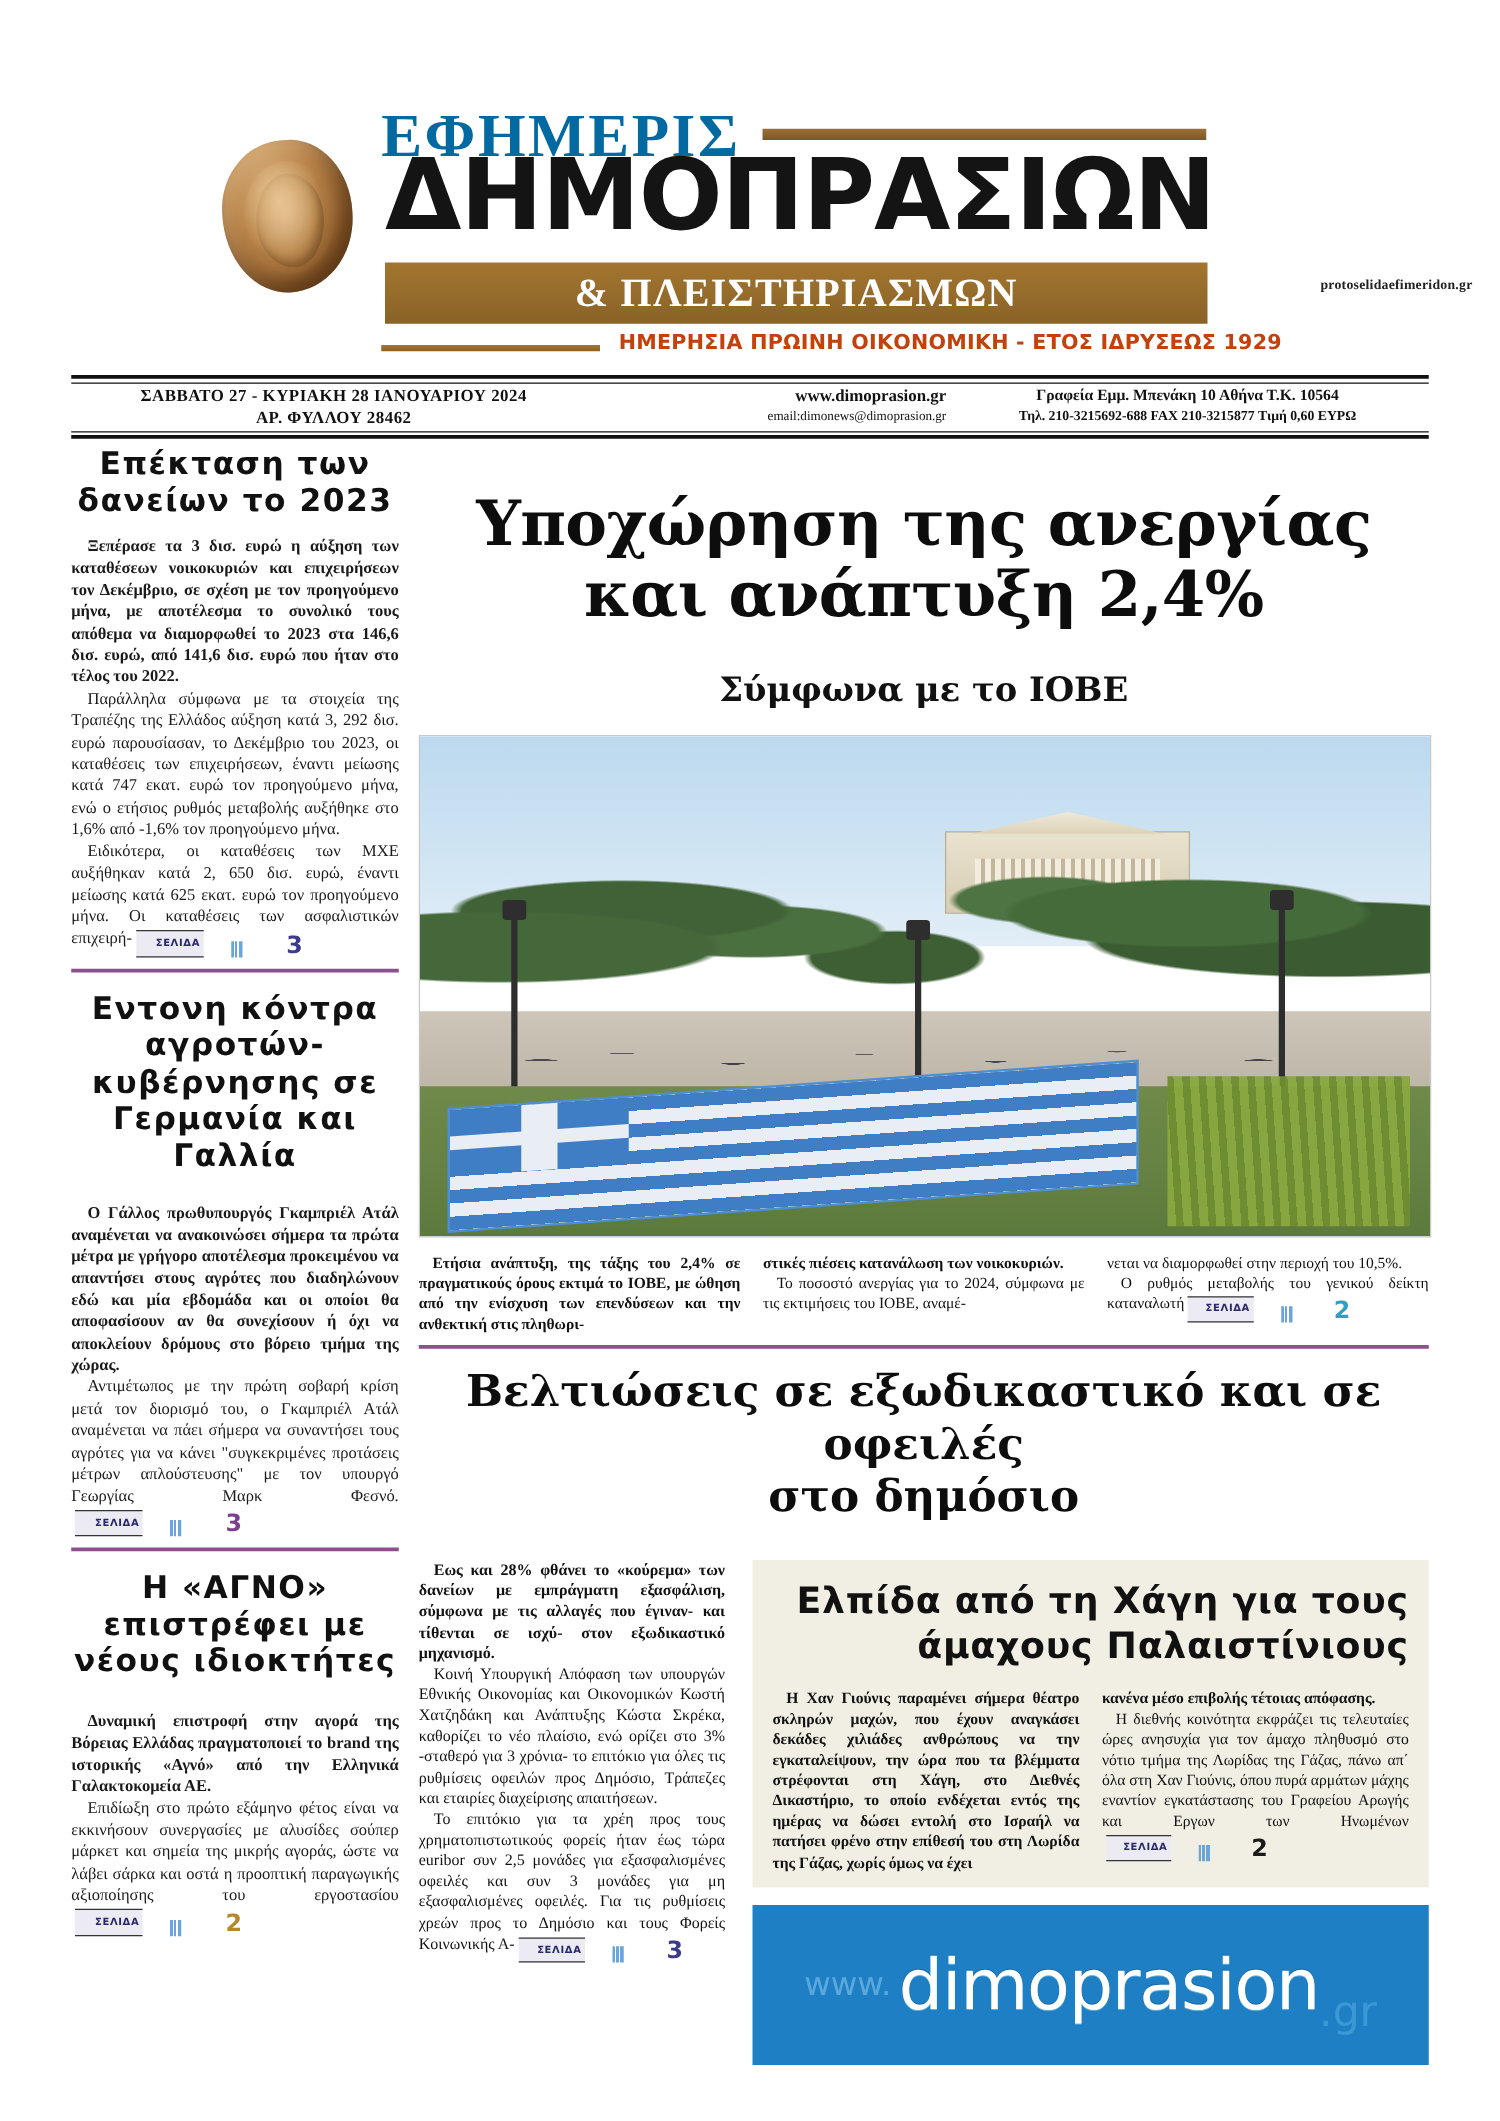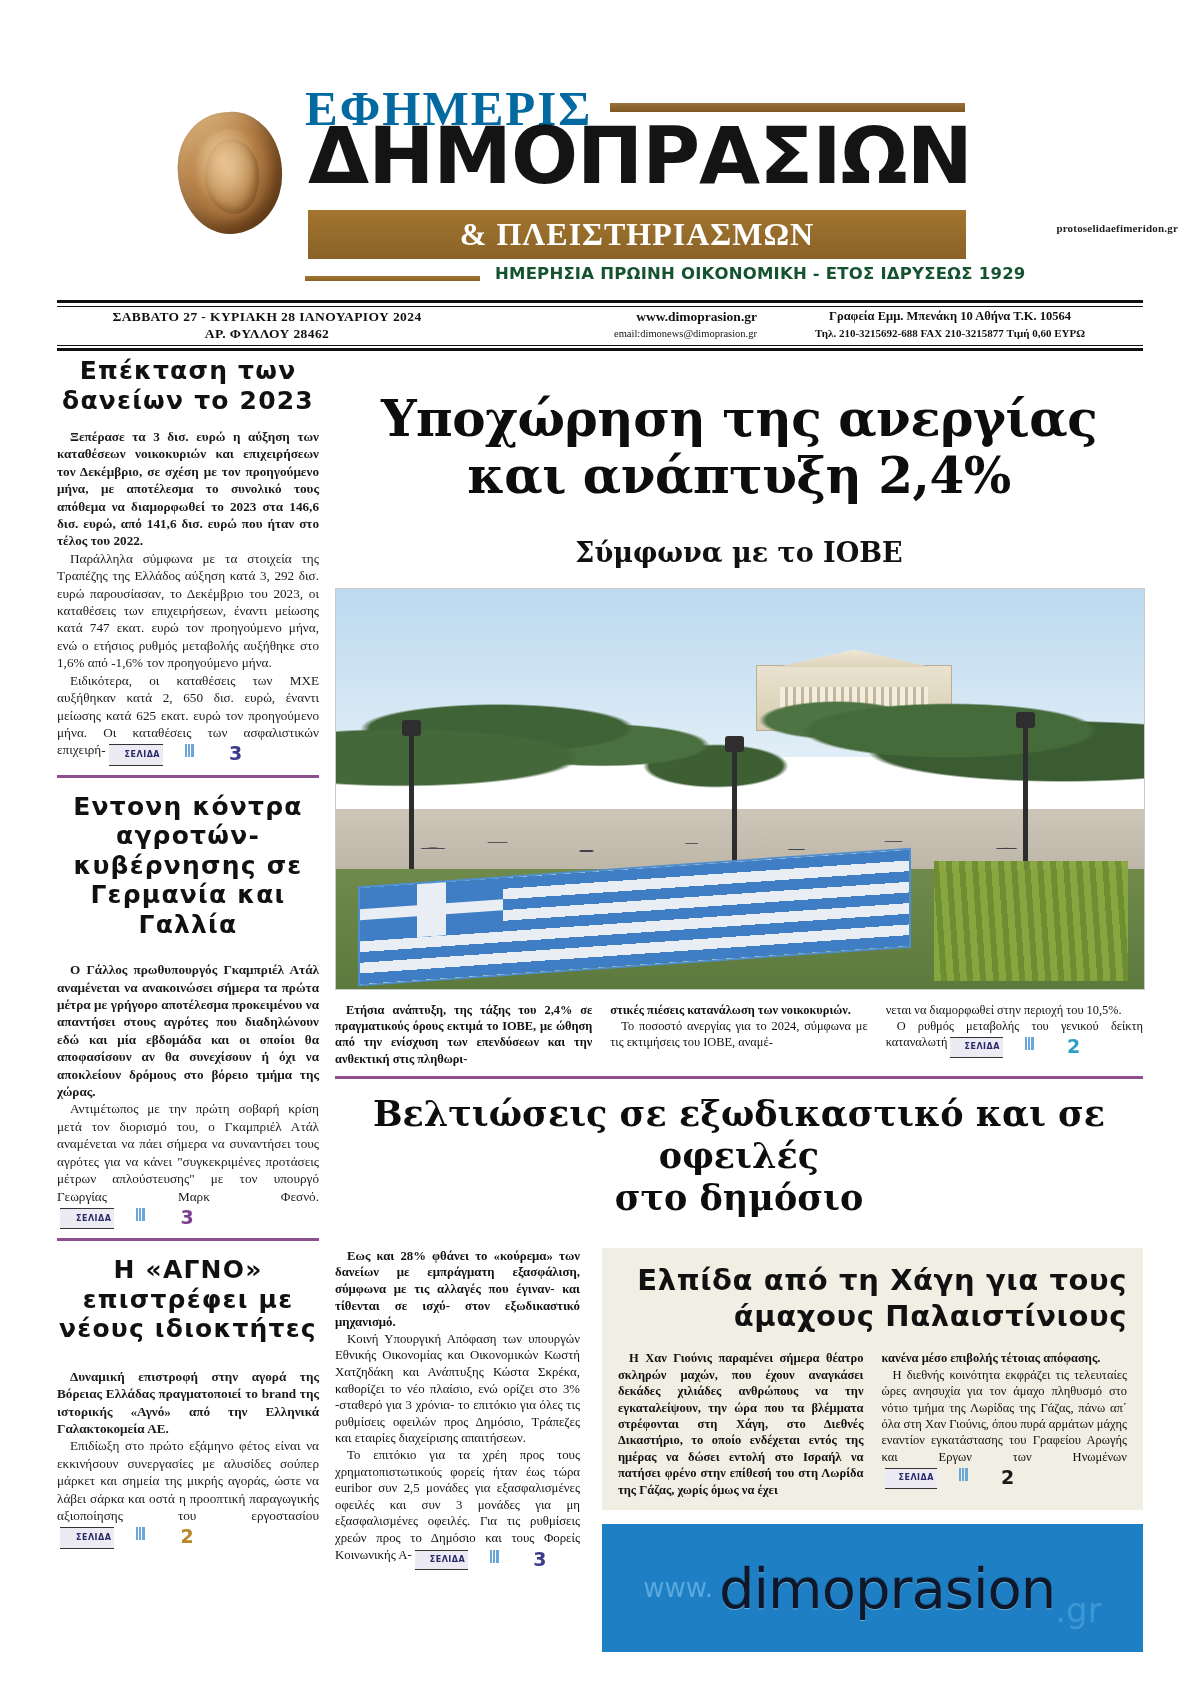--- a/index.html
+++ b/index.html
@@ -35,21 +35,21 @@
           letter-spacing:-1px;color:#141414;}
   .mh-band{position:absolute;left:308px;top:210px;width:658px;height:49px;
           background:linear-gradient(#a3762f,#8a6228);}
   .mh-band span{display:block;text-align:center;color:#fff;font-family:"Liberation Serif",serif;
           font-weight:700;font-size:32px;line-height:49px;letter-spacing:1px;}
   .mh-site{position:absolute;right:22px;top:222px;font-family:"Liberation Serif",serif;
           font-size:11px;font-weight:700;color:#222;letter-spacing:.2px;text-align:right;}
   .mh-sub-rule{position:absolute;left:305px;top:276px;width:175px;height:5px;
           background:linear-gradient(#a3762f,#8a6228);}
   .mh-sub{position:absolute;left:495px;top:264px;font-family:"DejaVu Sans",sans-serif;
-          font-size:16.5px;font-weight:600;letter-spacing:.2px;color:#14532d;}
+          font-size:16.5px;font-weight:600;letter-spacing:.2px;color:#c2410c;}
 
   
   .info-rule{position:absolute;left:57px;width:1086px;background:#111;}
   .info-rule.a{top:300px;height:3px;}
   .info-rule.b{top:306px;height:1px;}
   .info-rule.c{top:345px;height:1px;}
   .info-rule.d{top:348px;height:3px;}
   .infobar{position:absolute;left:57px;top:308px;width:1086px;height:36px;
            display:flex;align-items:flex-start;}
   .ib-col{font-family:"Liberation Serif",serif;font-size:13.5px;line-height:17px;}
@@ -67,21 +67,21 @@
            font-size:25px;line-height:1.18;letter-spacing:1.2px;color:#111;}
   .sep-purple{height:2px;background:#8d4f8d;margin:9px 0 0 0;}
   .sep-purple.thick{height:3px;}
 
   .body-txt{font-family:"Liberation Serif",serif;font-size:13.2px;line-height:17.4px;
             text-align:justify;color:#1a1a1a;margin-top:13px;}
   .body-txt p{margin:0;text-indent:13px;}
   .body-txt p.lead{font-weight:700;text-indent:13px;}
 
   
-  .pref{display:inline-flex;align-items:flex-start;gap:22px;vertical-align:-3px;margin-left:3px;}
+  .pref{display:inline-flex;align-items:flex-end;gap:22px;vertical-align:-3px;margin-left:3px;}
   .pref .tag{display:inline-block;border-top:1.5px solid #333;border-bottom:1.5px solid #333;
              font-family:"DejaVu Sans",sans-serif;font-size:8px;font-weight:700;
              letter-spacing:.5px;padding:1px 3px;color:#2a2a6a;background:#eceaf2;}
   .pref .bars{display:inline-block;width:9px;height:13px;
              background:linear-gradient(90deg,#6aa6d8 0 2px,transparent 2px 3px,#6aa6d8 3px 5px,transparent 5px 6px,#6aa6d8 6px 9px);}
   .pref .num{font-family:"DejaVu Sans",sans-serif;font-weight:700;font-size:19px;line-height:1;color:#3b3b8c;}
   .pref .num.purple{color:#7b3f8f;}
   .pref .num.teal{color:#2f9fc4;}
   .pref .num.gold{color:#b8862b;}
 
@@ -163,21 +163,21 @@
   .boxed .two{display:flex;gap:18px;}
   .boxed .two .c{flex:1;font-family:"Liberation Serif",serif;font-size:12.5px;
                  line-height:16.4px;text-align:justify;}
   .boxed .two .c p{margin:0;text-indent:11px;}
   .boxed .two .c p.lead{font-weight:700;}
 
   
   .ad{margin-top:14px;height:128px;background:#1f7fc4;position:relative;overflow:hidden;}
   .ad-inner{position:absolute;inset:0;display:flex;align-items:center;justify-content:center;}
   .ad-txt{font-family:"DejaVu Sans",sans-serif;font-size:56px;font-weight:400;
-          color:#0f172a;text-shadow:0 1px 0 #63b3e2, 0 -1px 0 #1668a5;letter-spacing:-1px;}
+          color:#ffffff;text-shadow:0 1px 0 #63b3e2, 0 -1px 0 #1668a5;letter-spacing:-1px;}
   .ad-pre{font-family:"DejaVu Sans",sans-serif;font-size:26px;color:#59a9dd;
           align-self:center;margin-right:6px;}
   .ad-gr{font-family:"DejaVu Sans",sans-serif;font-size:34px;color:#3c98d4;align-self:flex-end;margin-bottom:22px;margin-top:28px;}
 </style>
 </head>
 <body>
 
 <div class="page">
 
   <div class="masthead">

